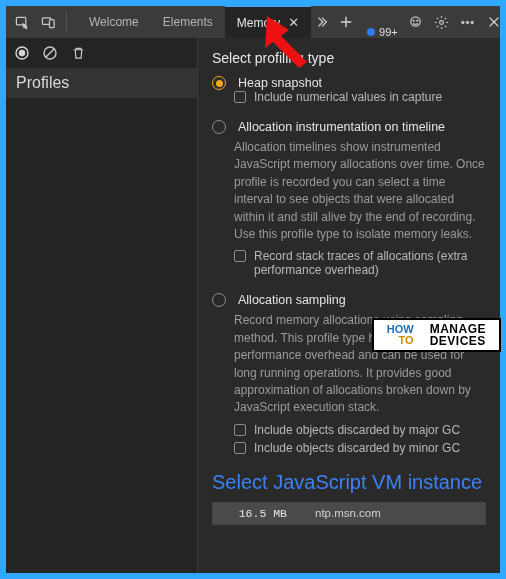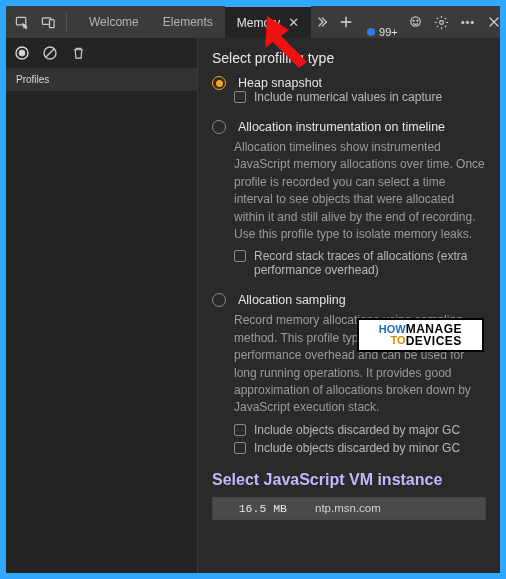--- a/index.html
+++ b/index.html
@@ -71,21 +71,21 @@
   }
   .toolbar {
     height: 30px;
     display: flex; align-items: center;
     gap: 12px;
     padding: 0 8px;
   }
   .profiles-head {
     background: #333333;
     color: #d8d8d8;
-    font-size: 10px;
+    font-size: 16px;
     padding: 6px 10px;
   }
   .mainpane {
     flex: 1;
     background: #2a2a2a;
     overflow: hidden;
     padding: 12px 14px 0 14px;
     font-size: 12px;
     color: #b8b8b8;
     position: relative;
@@ -102,49 +102,49 @@
     border: 1.5px solid #8a8a8a;
     display:flex; align-items:center; justify-content:center;
     flex-shrink:0;
   }
   .radio.selected { border-color:#f5a623;}
   .radio.selected::after { content:""; width:7px; height:7px; border-radius:50%; background:#f5a623;}
   .opt-label { color:#e4e4e4; font-size:12.5px;}
   .opt-desc { margin: 5px 0 6px 22px; line-height: 1.45; color:#9b9b9b;}
   .check-row { display:flex; align-items:flex-start; gap:8px; margin-left:22px; margin-bottom:4px; color:#b8b8b8;}
   .checkbox { width:12px; height:12px; border:1.5px solid #8a8a8a; border-radius:2px; flex-shrink:0; margin-top:1px;}
-  .vm-title { font-size: 16px; color:#c4b5fd; margin: 8px 0 8px 0; font-weight: bold;}
+  .vm-title { font-size: 20px; color:#3b82f6; margin: 8px 0 8px 0;}
   .vm-table { border:1px solid #444; }
   .vm-row { display:flex; align-items:center; height:21px; font-size:11.5px;}
   .vm-row.sel { background:#4a4a4a; color:#e6e6e6;}
   .vm-size { width:84px; text-align:right; padding-right:10px;font-family:Liberation Mono, monospace;}
   .vm-name { flex:1; padding-left:18px; color:#d0d0d0; overflow:hidden; white-space:nowrap;}
 
   
   .arrow {
     position:absolute;
     left: 255px;
     top: 12px;
     pointer-events:none;
   }
   
   .watermark {
     position:absolute;
-    right: 22px;
+    right: 5px;
     top: 318px;
     background:#fff;
     color:#000;
     border:2px solid #000;
     font-family: Arial, sans-serif;
     font-weight:700;
     font-size:12px;
     line-height:1;
-    padding:3px 20px;
+    padding:3px 13px;
     display:flex;
-    gap:0;
+    gap:16px;
     align-items:center;
     pointer-events:none;
   }
   .watermark .how { color:#1d6fb8; font-size:11px; display:flex; flex-direction:column; align-items:flex-end; font-weight:800;}
   .watermark .how span:last-child{color:#d08a00;}
   .watermark .md { display:flex; flex-direction:column; font-size:12px; letter-spacing:0.5px;}
 </style>
 </head>
 <body>
 

